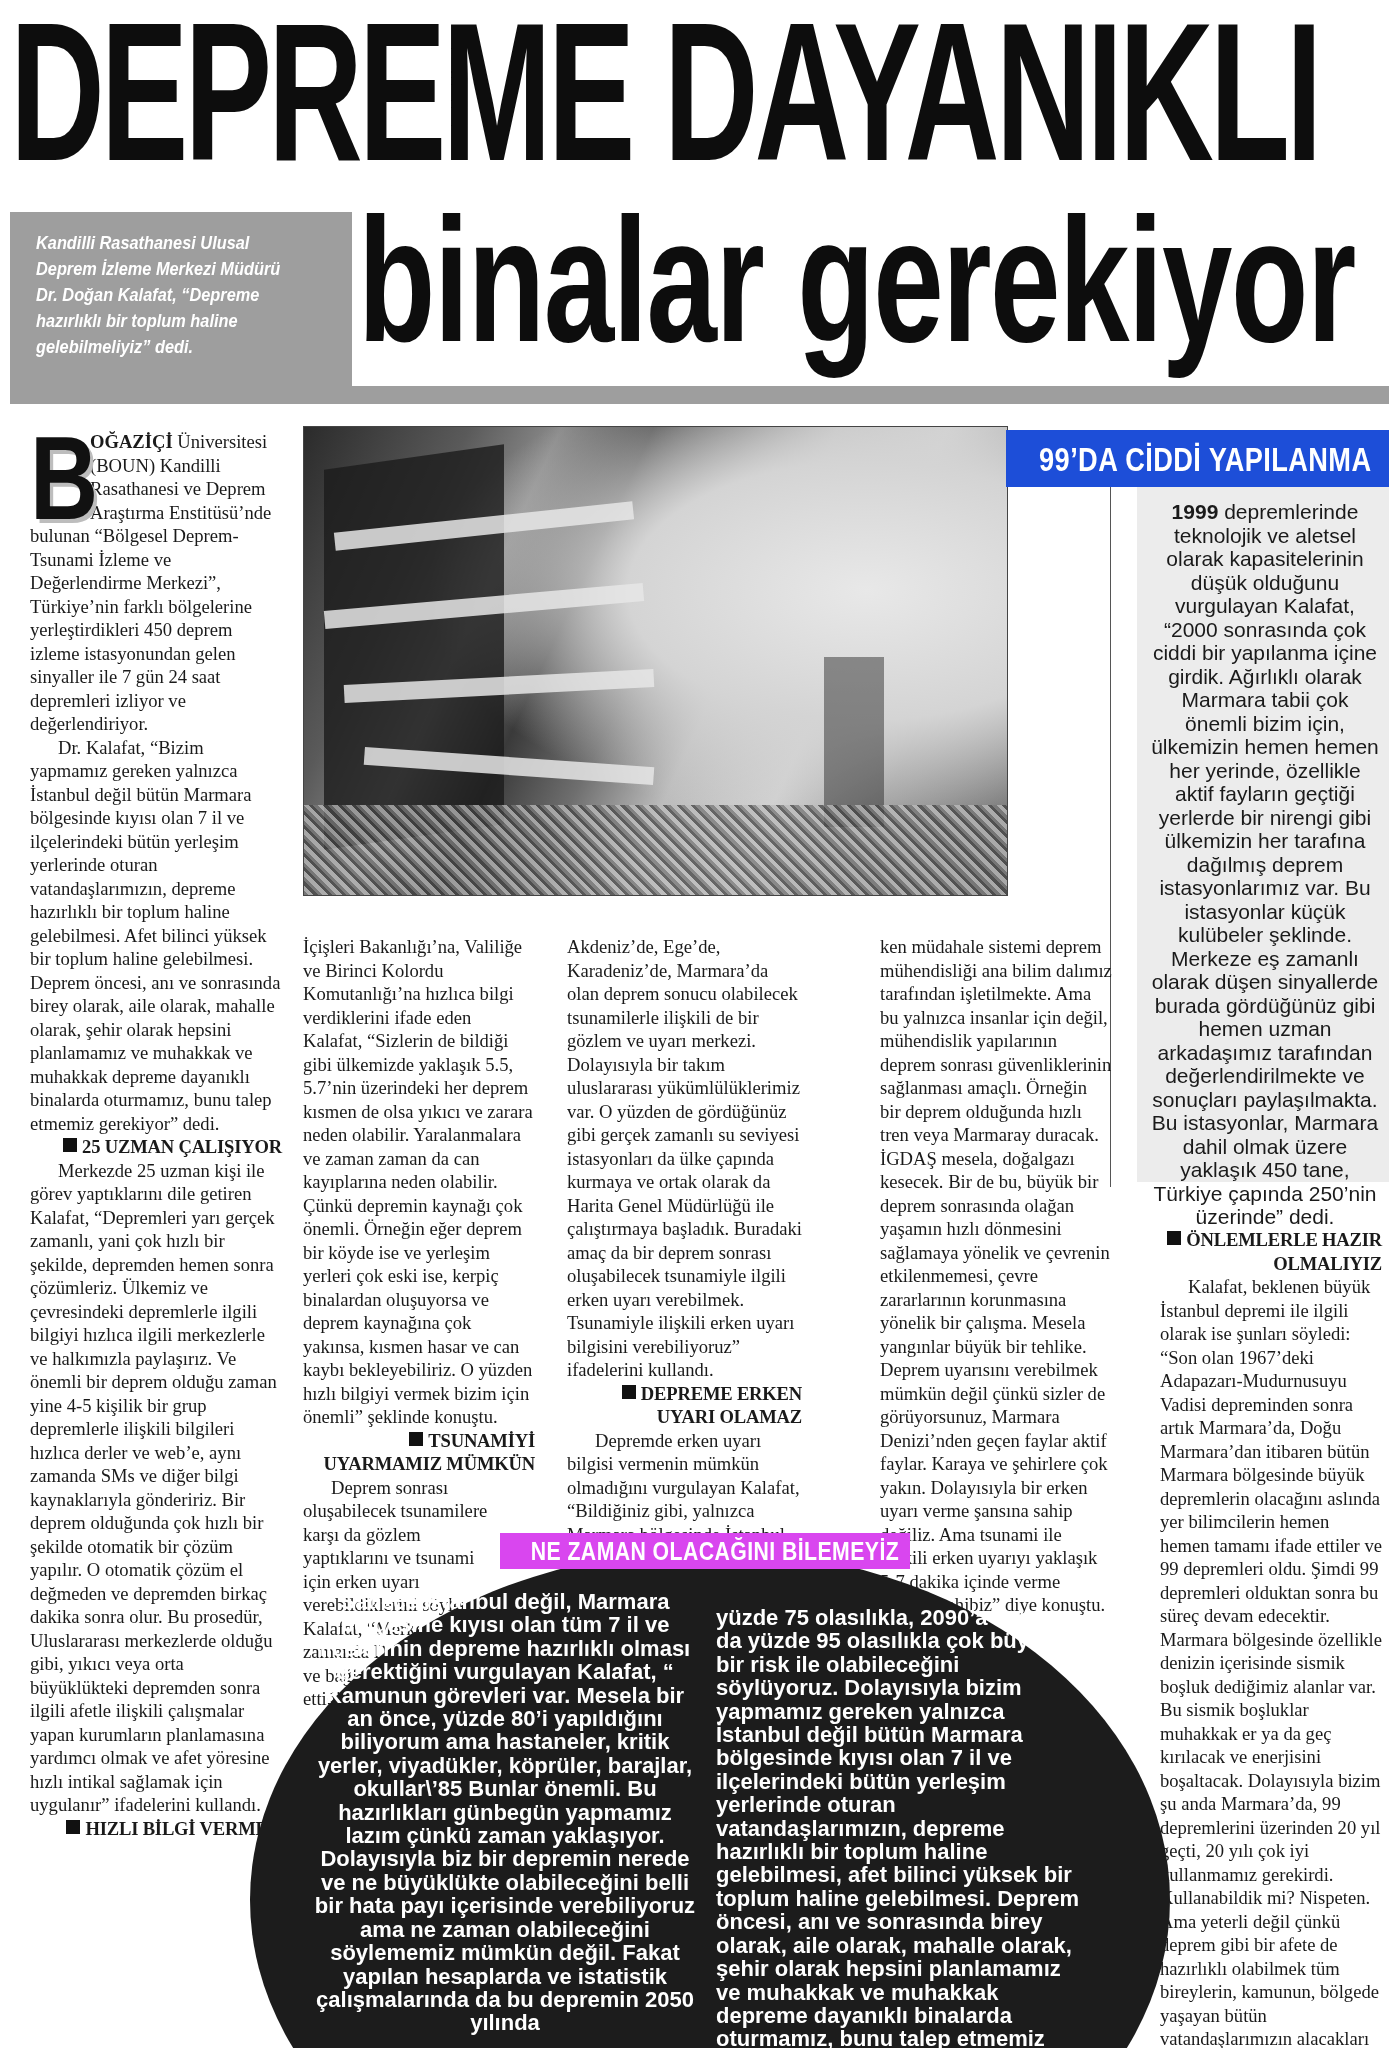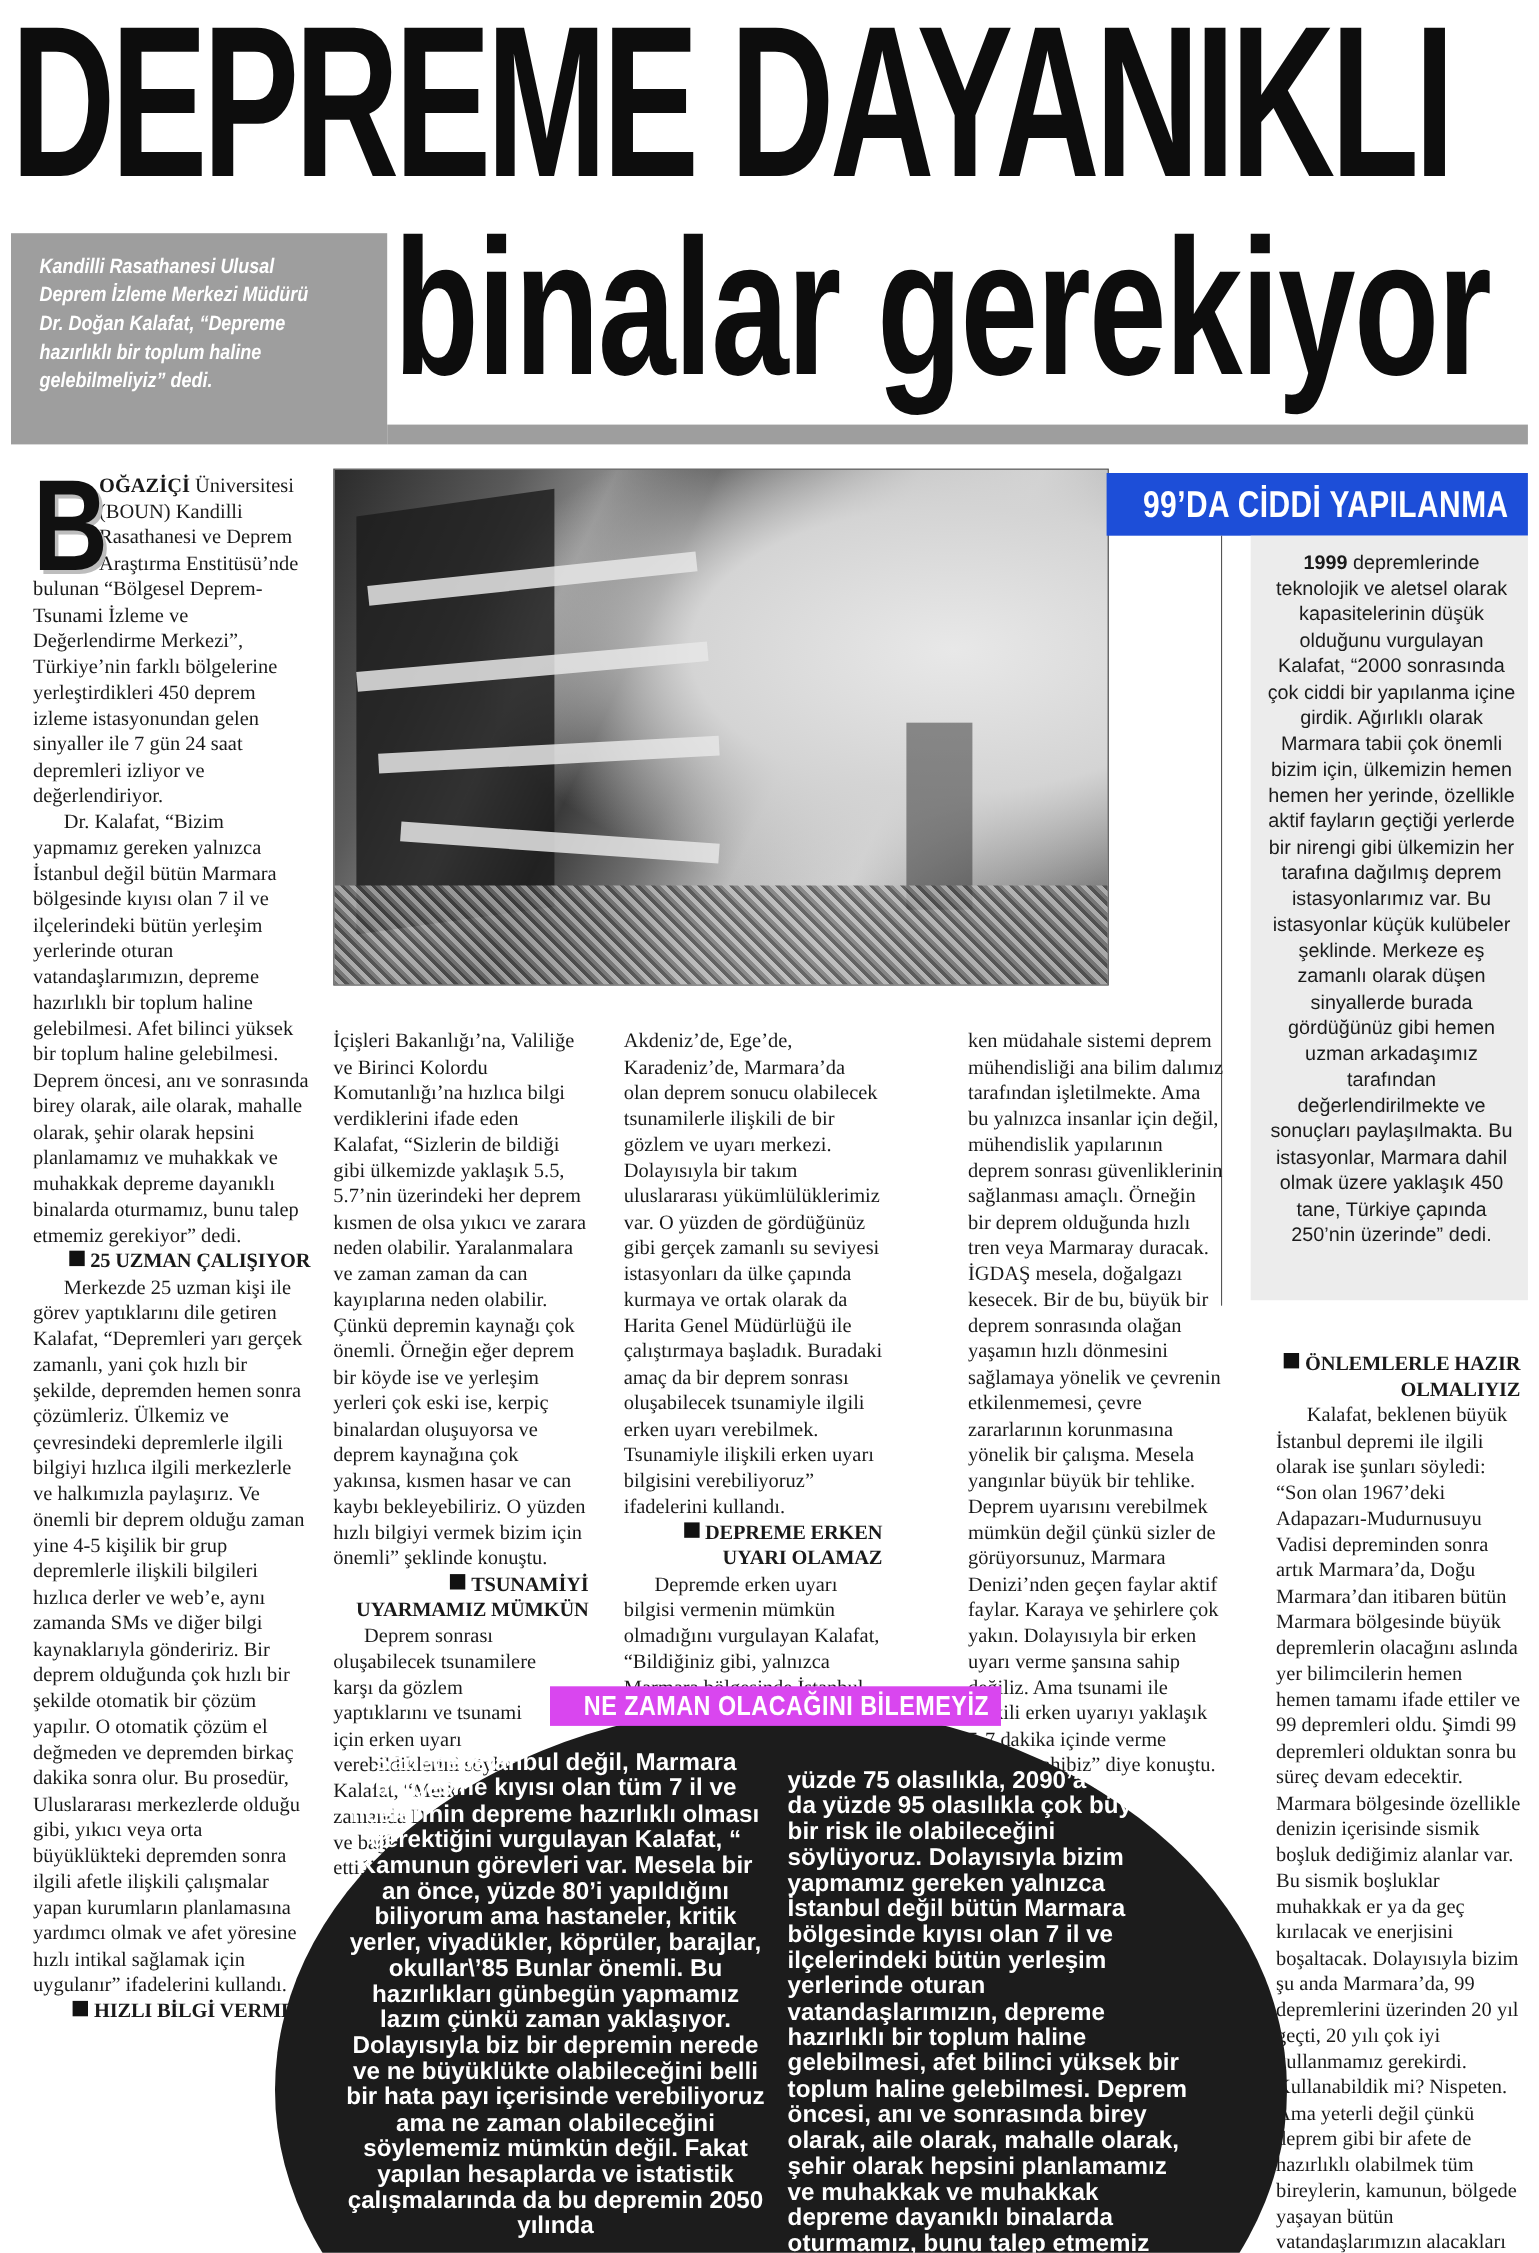--- a/index.html
+++ b/index.html
@@ -31,21 +31,21 @@
       linear-gradient(115deg, #2b2b2b 0%, #5a5a5a 18%, #8a8a8a 28%, #3a3a3a 38%, #6f6f6f 48%, #bcbcbc 58%, #d0d0d0 70%, #9a9a9a 82%, #6b6b6b 100%);
   }
   .photo .slab { position: absolute; background: #e6e6e6; opacity: 0.85; }
   .photo .dark { position: absolute; background: #1c1c1c; opacity: 0.8; }
   .photo .rubble { position: absolute; left: 0; bottom: 0; width: 100%; height: 90px; background: repeating-linear-gradient(45deg, #777 0 3px, #bbb 3px 7px, #444 7px 10px); opacity: 0.75; }
 
   .sidebar-bar { position: absolute; left: 1006px; top: 430px; width: 383px; height: 57px; background: #1d4ed8; }
   .sidebar-bar span { position: absolute; right: 18px; top: 4px; color: #fff; font-family: "Liberation Sans", "DejaVu Sans", sans-serif; font-weight: 700; font-size: 34px; line-height: 50px; letter-spacing: 0.5px; transform: scaleX(0.8); transform-origin: right top; white-space: nowrap; }
   .sidebar-rule { position: absolute; left: 1110px; top: 487px; width: 1px; height: 700px; background: #555; }
   .sidebar-box { position: absolute; left: 1137px; top: 487px; width: 252px; height: 695px; background: #ececec; }
-  .sidebar-text { position: absolute; left: 1150px; top: 500px; width: 230px; font-family: "Liberation Sans", "DejaVu Sans", sans-serif; font-size: 18px; line-height: 23.5px; color: #1a1a1a; text-align: center; }
+  .sidebar-text { position: absolute; left: 1150px; top: 500px; width: 230px; font-family: "Liberation Sans", "DejaVu Sans", sans-serif; font-size: 21px; line-height: 23.5px; color: #1a1a1a; text-align: center; }
   .sidebar-text b { font-weight: 700; }
 
   .c5 { left: 1160px; top: 1228px; width: 222px; }
 
   .c2 { left: 303px; top: 935px; width: 232px; }
   .c3 { left: 555px; top: 935px; width: 210px; }
   .c4 { left: 883px; top: 935px; width: 232px; }
 
   .box-title { position: absolute; left: 500px; top: 1533px; width: 410px; height: 36px; background: #d946ef; }
   .box-title span { position: absolute; left: 0; width: 100%; top: 0; text-align: center; color: #fff; font-family: "Liberation Sans", "DejaVu Sans", sans-serif; font-weight: 700; font-size: 25px; line-height: 36px; letter-spacing: 0.5px; transform: scaleX(0.85); white-space: nowrap; }

